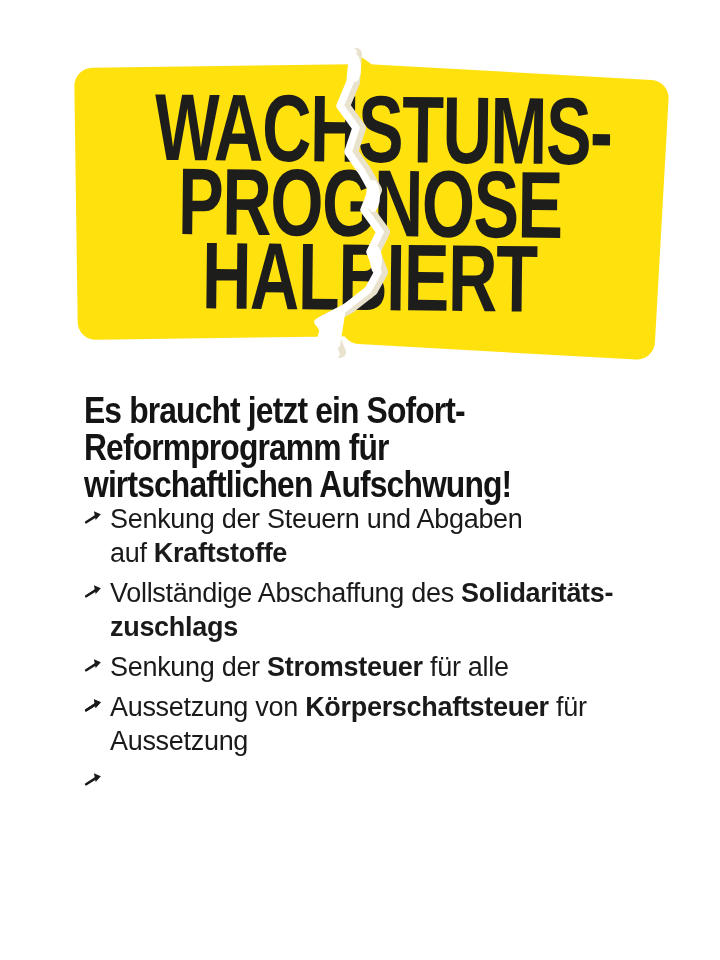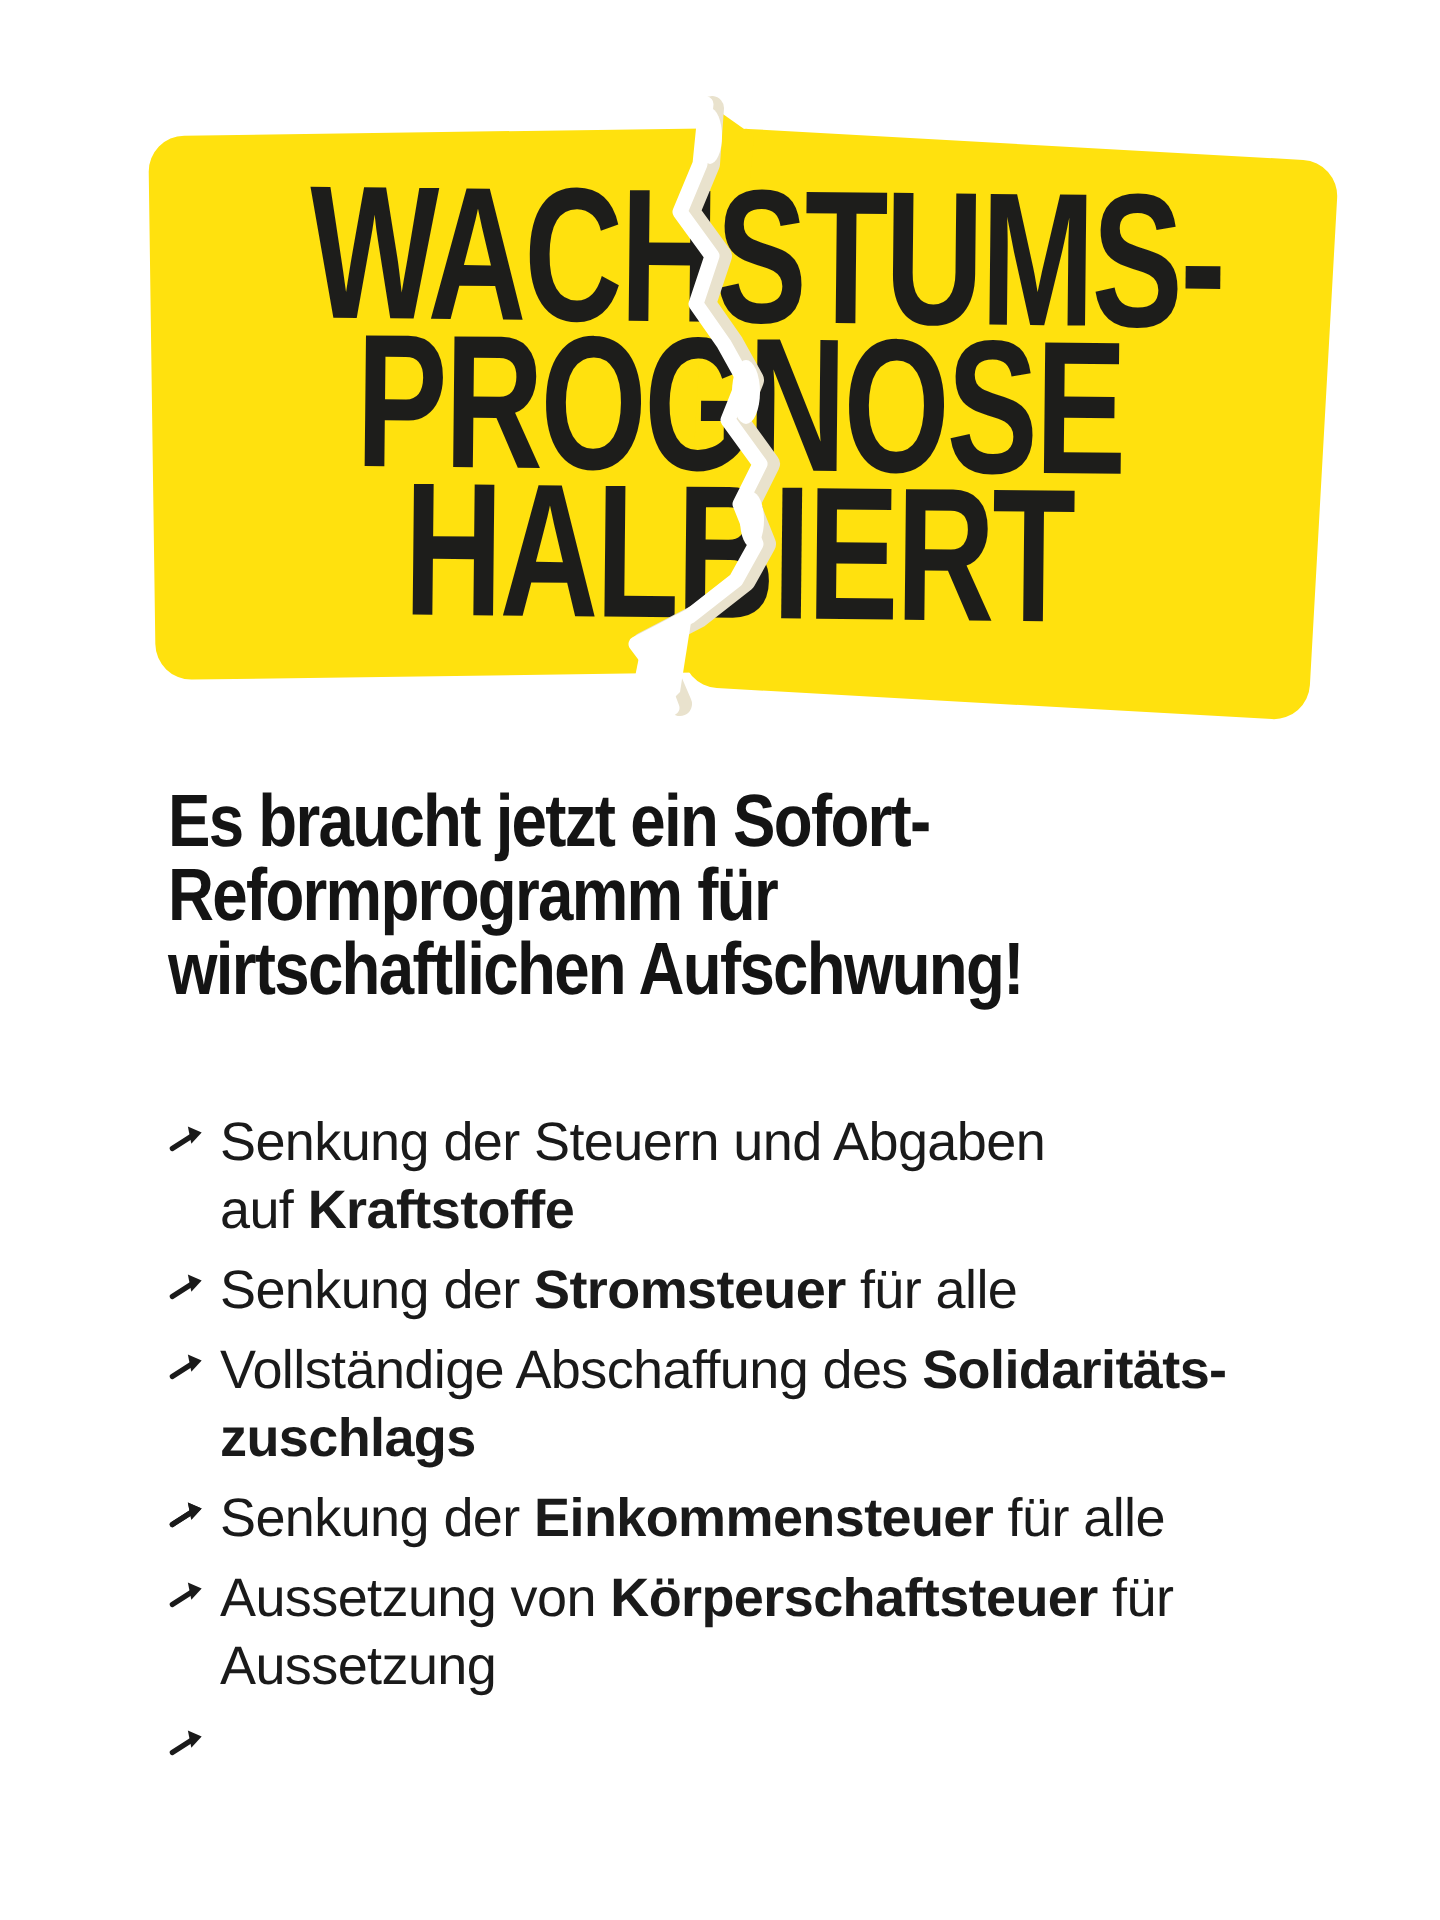--- a/index.html
+++ b/index.html
@@ -50,21 +50,21 @@
     letter-spacing: -1px;
     color: #141414;
     transform: scaleX(0.86);
     transform-origin: 0 0;
     white-space: nowrap;
   }
 
   
   .demands {
     position: absolute;
-    left: 84px; top: 554px;
+    left: 84px; top: 502px;
     width: 580px;
     font-size: 27px;
     line-height: 34px;
     letter-spacing: -0.3px;
     color: #1a1a1a;
   }
   .demand-item {
     position: relative;
     padding-left: 26px;
     margin-bottom: 6px;
@@ -121,39 +121,33 @@
   <svg class="arrow" viewBox="0 0 22 22">
     <path d="M2.5 16.5 L14.5 8.8" stroke="#1a1a1a" stroke-width="3" fill="none" stroke-linecap="round"></path>
     <polygon points="11.5,3.8 19.5,7.2 13.5,13.8" fill="#1a1a1a"></polygon>
   </svg>
 <span><span class="seg">Senkung der Steuern und Abgaben</span><br><span class="seg">auf </span><span class="seg-b">Kraftstoffe</span></span></div>
     <div class="demand-item">
   <svg class="arrow" viewBox="0 0 22 22">
     <path d="M2.5 16.5 L14.5 8.8" stroke="#1a1a1a" stroke-width="3" fill="none" stroke-linecap="round"></path>
     <polygon points="11.5,3.8 19.5,7.2 13.5,13.8" fill="#1a1a1a"></polygon>
   </svg>
+<span><span class="seg">Vollständige Abschaffung des </span><span class="seg-b">Solidaritäts-</span><br><span class="seg-b">zuschlags</span></span></div>
+    <div class="demand-item">
+  <svg class="arrow" viewBox="0 0 22 22">
+    <path d="M2.5 16.5 L14.5 8.8" stroke="#1a1a1a" stroke-width="3" fill="none" stroke-linecap="round"></path>
+    <polygon points="11.5,3.8 19.5,7.2 13.5,13.8" fill="#1a1a1a"></polygon>
+  </svg>
 <span><span class="seg">Senkung der </span><span class="seg-b">Stromsteuer</span><span class="seg"> für alle</span></span></div>
     <div class="demand-item">
   <svg class="arrow" viewBox="0 0 22 22">
     <path d="M2.5 16.5 L14.5 8.8" stroke="#1a1a1a" stroke-width="3" fill="none" stroke-linecap="round"></path>
     <polygon points="11.5,3.8 19.5,7.2 13.5,13.8" fill="#1a1a1a"></polygon>
   </svg>
-<span><span class="seg">Vollständige Abschaffung des </span><span class="seg-b">Solidaritäts-</span><br><span class="seg-b">zuschlags</span></span></div>
-    <div class="demand-item">
-  <svg class="arrow" viewBox="0 0 22 22">
-    <path d="M2.5 16.5 L14.5 8.8" stroke="#1a1a1a" stroke-width="3" fill="none" stroke-linecap="round"></path>
-    <polygon points="11.5,3.8 19.5,7.2 13.5,13.8" fill="#1a1a1a"></polygon>
-  </svg>
 </div>
-    <div class="demand-item">
-  <svg class="arrow" viewBox="0 0 22 22">
-    <path d="M2.5 16.5 L14.5 8.8" stroke="#1a1a1a" stroke-width="3" fill="none" stroke-linecap="round"></path>
-    <polygon points="11.5,3.8 19.5,7.2 13.5,13.8" fill="#1a1a1a"></polygon>
-  </svg>
-<span><span class="seg">Senkung der </span><span class="seg-b">Einkommensteuer</span><span class="seg"> für alle</span></span></div>
     <div class="demand-item">
   <svg class="arrow" viewBox="0 0 22 22">
     <path d="M2.5 16.5 L14.5 8.8" stroke="#1a1a1a" stroke-width="3" fill="none" stroke-linecap="round"></path>
     <polygon points="11.5,3.8 19.5,7.2 13.5,13.8" fill="#1a1a1a"></polygon>
   </svg>
 <span><span class="seg">Aussetzung von </span><span class="seg-b">Körperschaftsteuer</span><span class="seg"> für</span><br><span class="seg">Aussetzung</span></span></div>
     <div class="demand-item">
   <svg class="arrow" viewBox="0 0 22 22">
     <path d="M2.5 16.5 L14.5 8.8" stroke="#1a1a1a" stroke-width="3" fill="none" stroke-linecap="round"></path>
     <polygon points="11.5,3.8 19.5,7.2 13.5,13.8" fill="#1a1a1a"></polygon>

